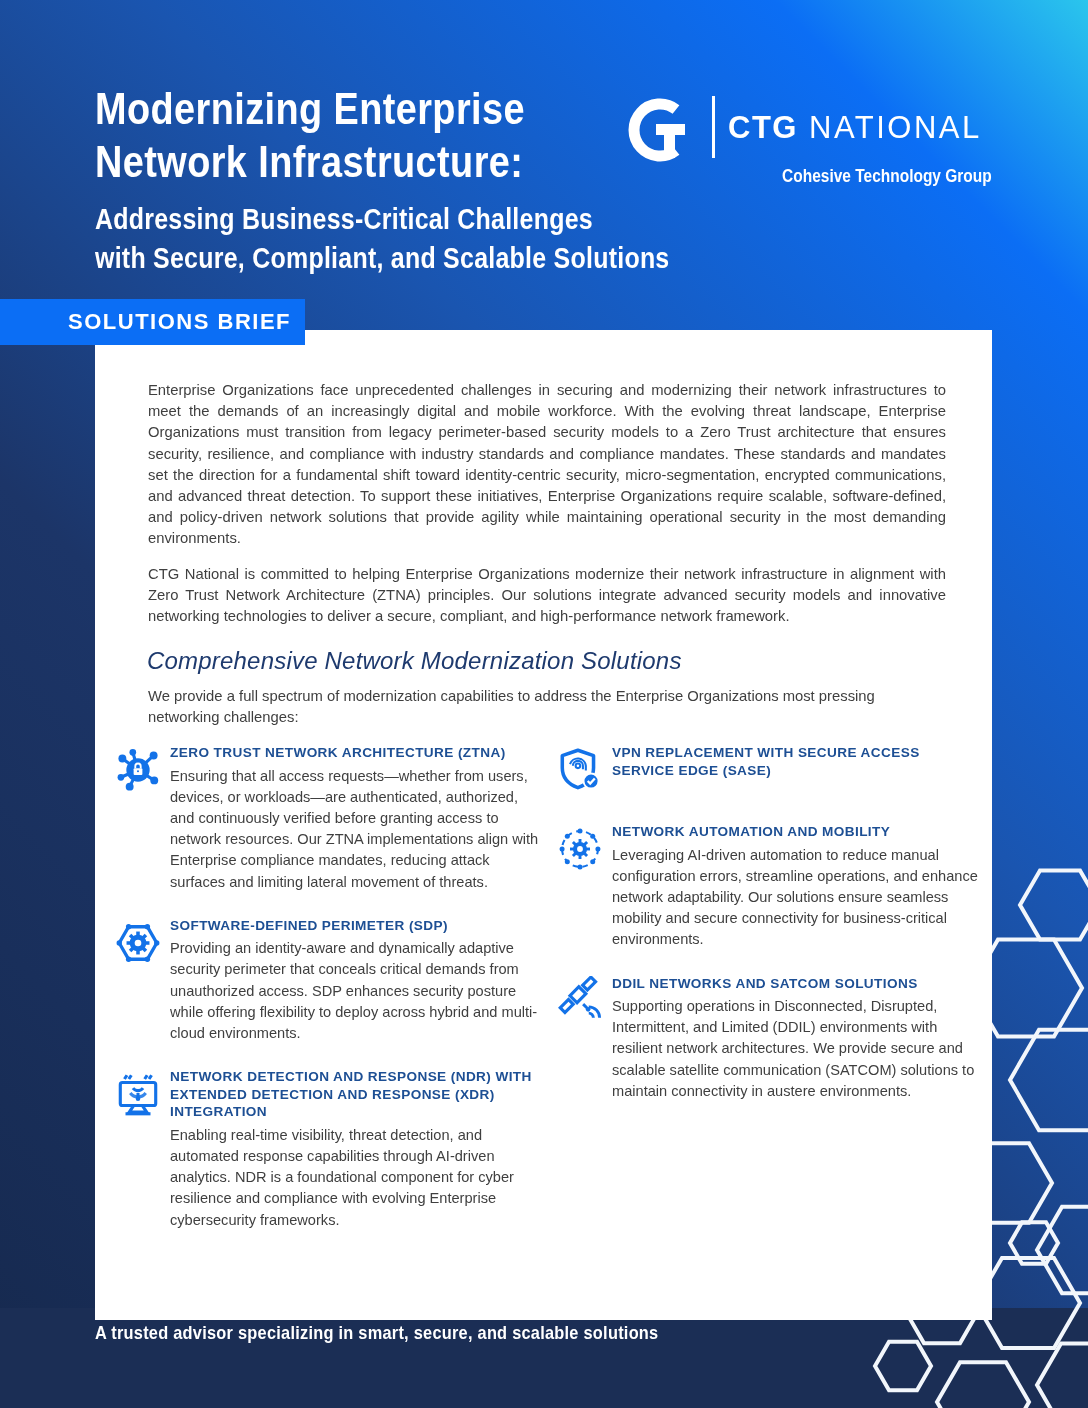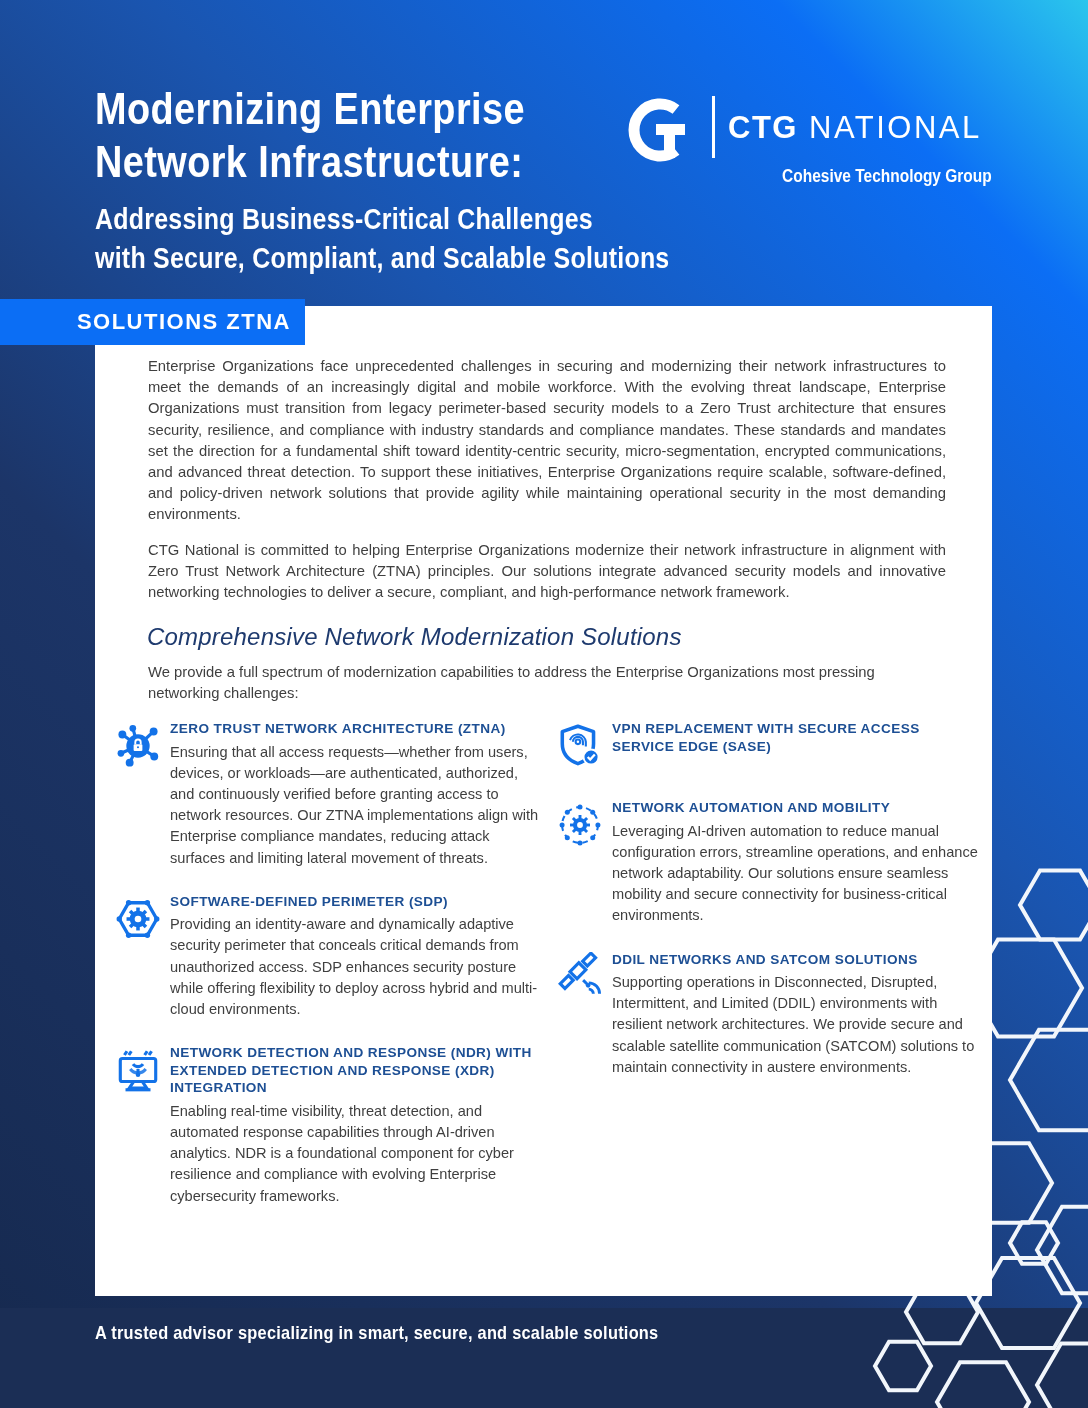--- a/index.html
+++ b/index.html
@@ -23,21 +23,21 @@
   .logo-divider{position:absolute;left:86px;top:4px;width:3px;height:62px;background:#fff;}
   .logo-name{position:absolute;left:102px;top:18px;font-size:31px;letter-spacing:2.5px;font-weight:300;}
   .logo-name b{font-weight:bold;letter-spacing:1.5px;}
   .logo-tagline{position:absolute;right:0;top:74px;font-size:18px;font-weight:bold;}
 
   .banner{position:absolute;left:0;top:299px;width:305px;height:46px;background:#0b6ef5;z-index:5;
           display:flex;align-items:center;justify-content:flex-end;padding-right:14px;box-sizing:border-box;}
   .banner span{color:#fff;font-weight:bold;font-size:22px;letter-spacing:1.5px;}
 
   
-  .card{position:absolute;left:95px;top:306px;width:897px;height:990px;background:#ffffff;z-index:3;}
+  .card{position:absolute;left:95px;top:330px;width:897px;height:990px;background:#ffffff;z-index:3;}
   .intro{position:absolute;left:53px;top:50px;width:798px;color:#3f3f3f;
          font-size:14.8px;line-height:21.2px;text-align:justify;}
   .intro p{margin:0 0 14px 0;}
   .section-heading{position:absolute;left:52px;top:317px;color:#1e3a6e;
          font-size:24px;font-weight:normal;font-style:italic;letter-spacing:.2px;}
   .section-intro{position:absolute;left:53px;top:356px;width:790px;color:#3f3f3f;
          font-size:14.8px;line-height:21.2px;}
 
   .columns{position:absolute;left:18px;top:414px;width:872px;display:flex;gap:12px;}
   .col{width:431px;}
@@ -92,21 +92,21 @@
       <path d="M 50 15.5 A 26 26 0 1 0 50 56.5" fill="none" stroke="#fff" stroke-width="11"></path>
       <rect x="30" y="30" width="29" height="11" fill="#fff"></rect>
       <rect x="38" y="30" width="11" height="34" fill="#fff"></rect>
     </svg>
     <div class="logo-divider"></div>
     <div class="logo-name"><b>CTG</b><span> NATIONAL</span></div>
     <div class="logo-tagline condensed-r">Cohesive Technology Group</div>
   </div>
 
   <div class="banner">
-    <span>SOLUTIONS ZTNA</span>
+    <span>SOLUTIONS BRIEF</span>
   </div>
 
   <div class="card">
     <div class="intro">
       <p>Enterprise Organizations face unprecedented challenges in securing and modernizing their network infrastructures to meet the demands of an increasingly digital and mobile workforce. With the evolving threat landscape, Enterprise Organizations must transition from legacy perimeter-based security models to a Zero Trust architecture that ensures security, resilience, and compliance with industry standards and compliance mandates. These standards and mandates set the direction for a fundamental shift toward identity-centric security, micro-segmentation, encrypted communications, and advanced threat detection. To support these initiatives, Enterprise Organizations require scalable, software-defined, and policy-driven network solutions that provide agility while maintaining operational security in the most demanding environments.</p>
       <p>CTG National is committed to helping Enterprise Organizations modernize their network infrastructure in alignment with Zero Trust Network Architecture (ZTNA) principles. Our solutions integrate advanced security models and innovative networking technologies to deliver a secure, compliant, and high-performance network framework.</p>
     </div>
 
     <div class="section-heading">Comprehensive Network Modernization Solutions</div>
     <div class="section-intro">We provide a full spectrum of modernization capabilities to address the Enterprise Organizations most pressing networking challenges:</div>

